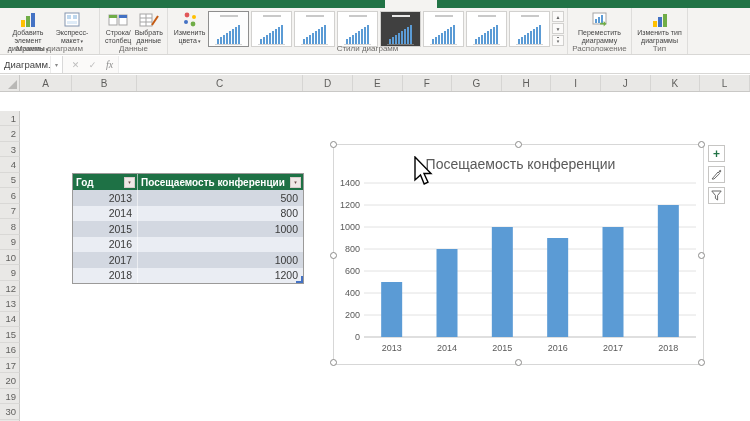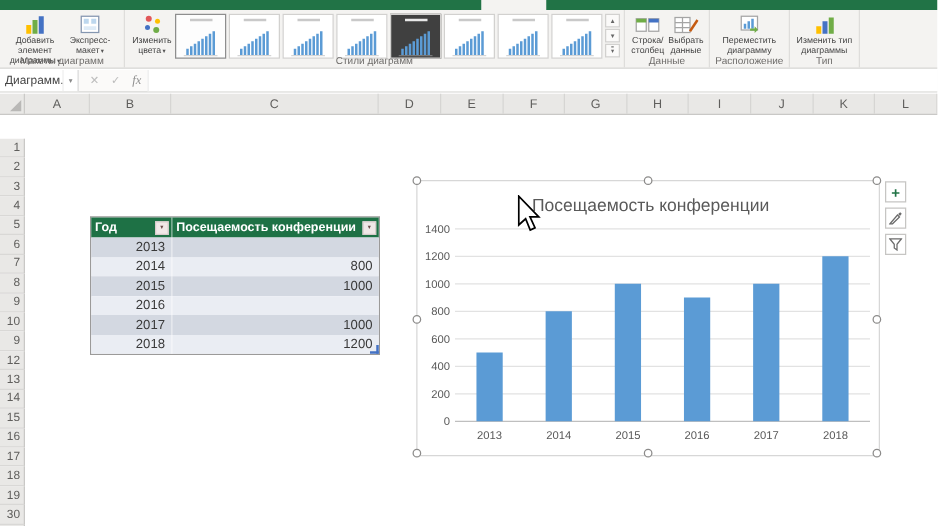--- a/index.html
+++ b/index.html
@@ -115,152 +115,20 @@
             <rect x="4" y="4" width="4" height="4" fill="#BDD7EE"></rect>
             <rect x="10" y="4" width="4" height="4" fill="#BDD7EE"></rect>
             <rect x="4" y="10" width="10" height="3" fill="#DEEBF7"></rect>
           </svg>
       </span>
       <span><span>Экспресс-макет</span><span class="dd">▾</span></span>
     </div>
     <div class="glabel">Макеты диаграмм</div>
   </div>
 
-  <div class="rgroup" style="width:400px">
-    <div class="rbtn" style="width:38px">
-      <span class="ricon">
-        <svg width="18" height="17">
-            <circle cx="6" cy="4" r="2.4" fill="#E15759"></circle>
-            <circle cx="13" cy="6" r="2" fill="#FFC000"></circle>
-            <circle cx="5" cy="11" r="2" fill="#4472C4"></circle>
-            <circle cx="12" cy="13" r="2.4" fill="#70AD47"></circle>
-          </svg>
-      </span>
-      <span><span>Изменить цвета</span><span class="dd">▾</span></span>
-    </div>
-    <div class="gallery" id="gallery">
-        <div class="thumb sel">
-          <div class="ttl"></div>
-          <div class="tbars">
-            <div class="tbar" style="height: 5px;"></div>
-            <div class="tbar" style="height: 7px;"></div>
-            <div class="tbar" style="height: 9px;"></div>
-            <div class="tbar" style="height: 11px;"></div>
-            <div class="tbar" style="height: 13px;"></div>
-            <div class="tbar" style="height: 15px;"></div>
-            <div class="tbar" style="height: 17px;"></div>
-            <div class="tbar" style="height: 19px;"></div>
-          </div>
-        </div>
-        <div class="thumb">
-          <div class="ttl"></div>
-          <div class="tbars">
-            <div class="tbar" style="height: 5px;"></div>
-            <div class="tbar" style="height: 7px;"></div>
-            <div class="tbar" style="height: 9px;"></div>
-            <div class="tbar" style="height: 11px;"></div>
-            <div class="tbar" style="height: 13px;"></div>
-            <div class="tbar" style="height: 15px;"></div>
-            <div class="tbar" style="height: 17px;"></div>
-            <div class="tbar" style="height: 19px;"></div>
-          </div>
-        </div>
-        <div class="thumb">
-          <div class="ttl"></div>
-          <div class="tbars">
-            <div class="tbar" style="height: 5px;"></div>
-            <div class="tbar" style="height: 7px;"></div>
-            <div class="tbar" style="height: 9px;"></div>
-            <div class="tbar" style="height: 11px;"></div>
-            <div class="tbar" style="height: 13px;"></div>
-            <div class="tbar" style="height: 15px;"></div>
-            <div class="tbar" style="height: 17px;"></div>
-            <div class="tbar" style="height: 19px;"></div>
-          </div>
-        </div>
-        <div class="thumb">
-          <div class="ttl"></div>
-          <div class="tbars">
-            <div class="tbar" style="height: 5px;"></div>
-            <div class="tbar" style="height: 7px;"></div>
-            <div class="tbar" style="height: 9px;"></div>
-            <div class="tbar" style="height: 11px;"></div>
-            <div class="tbar" style="height: 13px;"></div>
-            <div class="tbar" style="height: 15px;"></div>
-            <div class="tbar" style="height: 17px;"></div>
-            <div class="tbar" style="height: 19px;"></div>
-          </div>
-        </div>
-        <div class="thumb dark">
-          <div class="ttl"></div>
-          <div class="tbars">
-            <div class="tbar" style="height: 5px;"></div>
-            <div class="tbar" style="height: 7px;"></div>
-            <div class="tbar" style="height: 9px;"></div>
-            <div class="tbar" style="height: 11px;"></div>
-            <div class="tbar" style="height: 13px;"></div>
-            <div class="tbar" style="height: 15px;"></div>
-            <div class="tbar" style="height: 17px;"></div>
-            <div class="tbar" style="height: 19px;"></div>
-          </div>
-        </div>
-        <div class="thumb">
-          <div class="ttl"></div>
-          <div class="tbars">
-            <div class="tbar" style="height: 5px;"></div>
-            <div class="tbar" style="height: 7px;"></div>
-            <div class="tbar" style="height: 9px;"></div>
-            <div class="tbar" style="height: 11px;"></div>
-            <div class="tbar" style="height: 13px;"></div>
-            <div class="tbar" style="height: 15px;"></div>
-            <div class="tbar" style="height: 17px;"></div>
-            <div class="tbar" style="height: 19px;"></div>
-          </div>
-        </div>
-        <div class="thumb">
-          <div class="ttl"></div>
-          <div class="tbars">
-            <div class="tbar" style="height: 5px;"></div>
-            <div class="tbar" style="height: 7px;"></div>
-            <div class="tbar" style="height: 9px;"></div>
-            <div class="tbar" style="height: 11px;"></div>
-            <div class="tbar" style="height: 13px;"></div>
-            <div class="tbar" style="height: 15px;"></div>
-            <div class="tbar" style="height: 17px;"></div>
-            <div class="tbar" style="height: 19px;"></div>
-          </div>
-        </div>
-        <div class="thumb">
-          <div class="ttl"></div>
-          <div class="tbars">
-            <div class="tbar" style="height: 5px;"></div>
-            <div class="tbar" style="height: 7px;"></div>
-            <div class="tbar" style="height: 9px;"></div>
-            <div class="tbar" style="height: 11px;"></div>
-            <div class="tbar" style="height: 13px;"></div>
-            <div class="tbar" style="height: 15px;"></div>
-            <div class="tbar" style="height: 17px;"></div>
-            <div class="tbar" style="height: 19px;"></div>
-          </div>
-        </div>
-      </div>
-    <div class="scrollcol">
-      <div class="sbtn">
-          <span>▲</span>
-        </div>
-      <div class="sbtn">
-          <span>▼</span>
-        </div>
-      <div class="sbtn">
-          <span class="bar">▾</span>
-        </div>
-    </div>
-    <div class="glabel">Стили диаграмм</div>
-  </div>
-
   <div class="rgroup" style="width:68px">
     <div class="rbtn" style="width:31px">
       <span class="ricon">
         <svg width="20" height="16">
             <rect x="1" y="3" width="8" height="10" fill="#fff" stroke="#A5A5A5"></rect>
             <rect x="1" y="3" width="8" height="3" fill="#70AD47"></rect>
             <rect x="11" y="3" width="8" height="10" fill="#fff" stroke="#A5A5A5"></rect>
             <rect x="11" y="3" width="8" height="3" fill="#4472C4"></rect>
           </svg>
       </span>
@@ -272,20 +140,152 @@
             <rect x="1" y="2" width="12" height="12" fill="#fff" stroke="#A5A5A5"></rect>
             <line x1="1" y1="6" x2="13" y2="6" stroke="#A5A5A5"></line>
             <line x1="1" y1="10" x2="13" y2="10" stroke="#A5A5A5"></line>
             <line x1="7" y1="2" x2="7" y2="14" stroke="#A5A5A5"></line>
             <line x1="13" y1="13" x2="19" y2="4" stroke="#C55A11" stroke-width="2"></line>
           </svg>
       </span>
       <span>Выбрать данные</span>
     </div>
     <div class="glabel">Данные</div>
+  </div>
+
+  <div class="rgroup" style="width:400px">
+    <div class="rbtn" style="width:38px">
+      <span class="ricon">
+        <svg width="18" height="17">
+            <circle cx="6" cy="4" r="2.4" fill="#E15759"></circle>
+            <circle cx="13" cy="6" r="2" fill="#FFC000"></circle>
+            <circle cx="5" cy="11" r="2" fill="#4472C4"></circle>
+            <circle cx="12" cy="13" r="2.4" fill="#70AD47"></circle>
+          </svg>
+      </span>
+      <span><span>Изменить цвета</span><span class="dd">▾</span></span>
+    </div>
+    <div class="gallery" id="gallery">
+        <div class="thumb sel">
+          <div class="ttl"></div>
+          <div class="tbars">
+            <div class="tbar" style="height: 5px;"></div>
+            <div class="tbar" style="height: 7px;"></div>
+            <div class="tbar" style="height: 9px;"></div>
+            <div class="tbar" style="height: 11px;"></div>
+            <div class="tbar" style="height: 13px;"></div>
+            <div class="tbar" style="height: 15px;"></div>
+            <div class="tbar" style="height: 17px;"></div>
+            <div class="tbar" style="height: 19px;"></div>
+          </div>
+        </div>
+        <div class="thumb">
+          <div class="ttl"></div>
+          <div class="tbars">
+            <div class="tbar" style="height: 5px;"></div>
+            <div class="tbar" style="height: 7px;"></div>
+            <div class="tbar" style="height: 9px;"></div>
+            <div class="tbar" style="height: 11px;"></div>
+            <div class="tbar" style="height: 13px;"></div>
+            <div class="tbar" style="height: 15px;"></div>
+            <div class="tbar" style="height: 17px;"></div>
+            <div class="tbar" style="height: 19px;"></div>
+          </div>
+        </div>
+        <div class="thumb">
+          <div class="ttl"></div>
+          <div class="tbars">
+            <div class="tbar" style="height: 5px;"></div>
+            <div class="tbar" style="height: 7px;"></div>
+            <div class="tbar" style="height: 9px;"></div>
+            <div class="tbar" style="height: 11px;"></div>
+            <div class="tbar" style="height: 13px;"></div>
+            <div class="tbar" style="height: 15px;"></div>
+            <div class="tbar" style="height: 17px;"></div>
+            <div class="tbar" style="height: 19px;"></div>
+          </div>
+        </div>
+        <div class="thumb">
+          <div class="ttl"></div>
+          <div class="tbars">
+            <div class="tbar" style="height: 5px;"></div>
+            <div class="tbar" style="height: 7px;"></div>
+            <div class="tbar" style="height: 9px;"></div>
+            <div class="tbar" style="height: 11px;"></div>
+            <div class="tbar" style="height: 13px;"></div>
+            <div class="tbar" style="height: 15px;"></div>
+            <div class="tbar" style="height: 17px;"></div>
+            <div class="tbar" style="height: 19px;"></div>
+          </div>
+        </div>
+        <div class="thumb dark">
+          <div class="ttl"></div>
+          <div class="tbars">
+            <div class="tbar" style="height: 5px;"></div>
+            <div class="tbar" style="height: 7px;"></div>
+            <div class="tbar" style="height: 9px;"></div>
+            <div class="tbar" style="height: 11px;"></div>
+            <div class="tbar" style="height: 13px;"></div>
+            <div class="tbar" style="height: 15px;"></div>
+            <div class="tbar" style="height: 17px;"></div>
+            <div class="tbar" style="height: 19px;"></div>
+          </div>
+        </div>
+        <div class="thumb">
+          <div class="ttl"></div>
+          <div class="tbars">
+            <div class="tbar" style="height: 5px;"></div>
+            <div class="tbar" style="height: 7px;"></div>
+            <div class="tbar" style="height: 9px;"></div>
+            <div class="tbar" style="height: 11px;"></div>
+            <div class="tbar" style="height: 13px;"></div>
+            <div class="tbar" style="height: 15px;"></div>
+            <div class="tbar" style="height: 17px;"></div>
+            <div class="tbar" style="height: 19px;"></div>
+          </div>
+        </div>
+        <div class="thumb">
+          <div class="ttl"></div>
+          <div class="tbars">
+            <div class="tbar" style="height: 5px;"></div>
+            <div class="tbar" style="height: 7px;"></div>
+            <div class="tbar" style="height: 9px;"></div>
+            <div class="tbar" style="height: 11px;"></div>
+            <div class="tbar" style="height: 13px;"></div>
+            <div class="tbar" style="height: 15px;"></div>
+            <div class="tbar" style="height: 17px;"></div>
+            <div class="tbar" style="height: 19px;"></div>
+          </div>
+        </div>
+        <div class="thumb">
+          <div class="ttl"></div>
+          <div class="tbars">
+            <div class="tbar" style="height: 5px;"></div>
+            <div class="tbar" style="height: 7px;"></div>
+            <div class="tbar" style="height: 9px;"></div>
+            <div class="tbar" style="height: 11px;"></div>
+            <div class="tbar" style="height: 13px;"></div>
+            <div class="tbar" style="height: 15px;"></div>
+            <div class="tbar" style="height: 17px;"></div>
+            <div class="tbar" style="height: 19px;"></div>
+          </div>
+        </div>
+      </div>
+    <div class="scrollcol">
+      <div class="sbtn">
+          <span>▲</span>
+        </div>
+      <div class="sbtn">
+          <span>▼</span>
+        </div>
+      <div class="sbtn">
+          <span class="bar">▾</span>
+        </div>
+    </div>
+    <div class="glabel">Стили диаграмм</div>
   </div>
 
   <div class="rgroup" style="width:64px">
     <div class="rbtn" style="width:56px">
       <span class="ricon">
         <svg width="18" height="17">
             <rect x="2" y="2" width="13" height="11" fill="#fff" stroke="#A5A5A5"></rect>
             <rect x="4" y="8" width="2" height="4" fill="#5B9BD5"></rect>
             <rect x="7" y="6" width="2" height="6" fill="#5B9BD5"></rect>
             <rect x="10" y="4" width="2" height="8" fill="#5B9BD5"></rect>
@@ -353,21 +353,21 @@
     <div class="rhcell">8</div>
     <div class="rhcell">9</div>
     <div class="rhcell">10</div>
     <div class="rhcell">9</div>
     <div class="rhcell">12</div>
     <div class="rhcell">13</div>
     <div class="rhcell">14</div>
     <div class="rhcell">15</div>
     <div class="rhcell">16</div>
     <div class="rhcell">17</div>
-    <div class="rhcell">18</div>
+    <div class="rhcell">20</div>
     <div class="rhcell">19</div>
     <div class="rhcell">30</div>
     <div class="rhcell">21</div>
   </div>
 
 <div class="xtable">
   <div class="trow hd">
     <div class="tcell cy">
       <span>Год</span>
       <span class="flt">
@@ -377,20 +377,21 @@
     <div class="tcell ca">
       <span>Посещаемость конференции</span>
       <span class="flt">
           <span>▾</span>
         </span>
     </div>
   </div>
   <div id="tbody">
       <div class="trow b0">
         <div class="tcell cy num">2013</div>
+        <div class="tcell ca num">500</div>
       </div>
       <div class="trow b1">
         <div class="tcell cy num">2014</div>
         <div class="tcell ca num">800</div>
       </div>
       <div class="trow b0">
         <div class="tcell cy num">2015</div>
         <div class="tcell ca num">1000</div>
       </div>
       <div class="trow b1">

